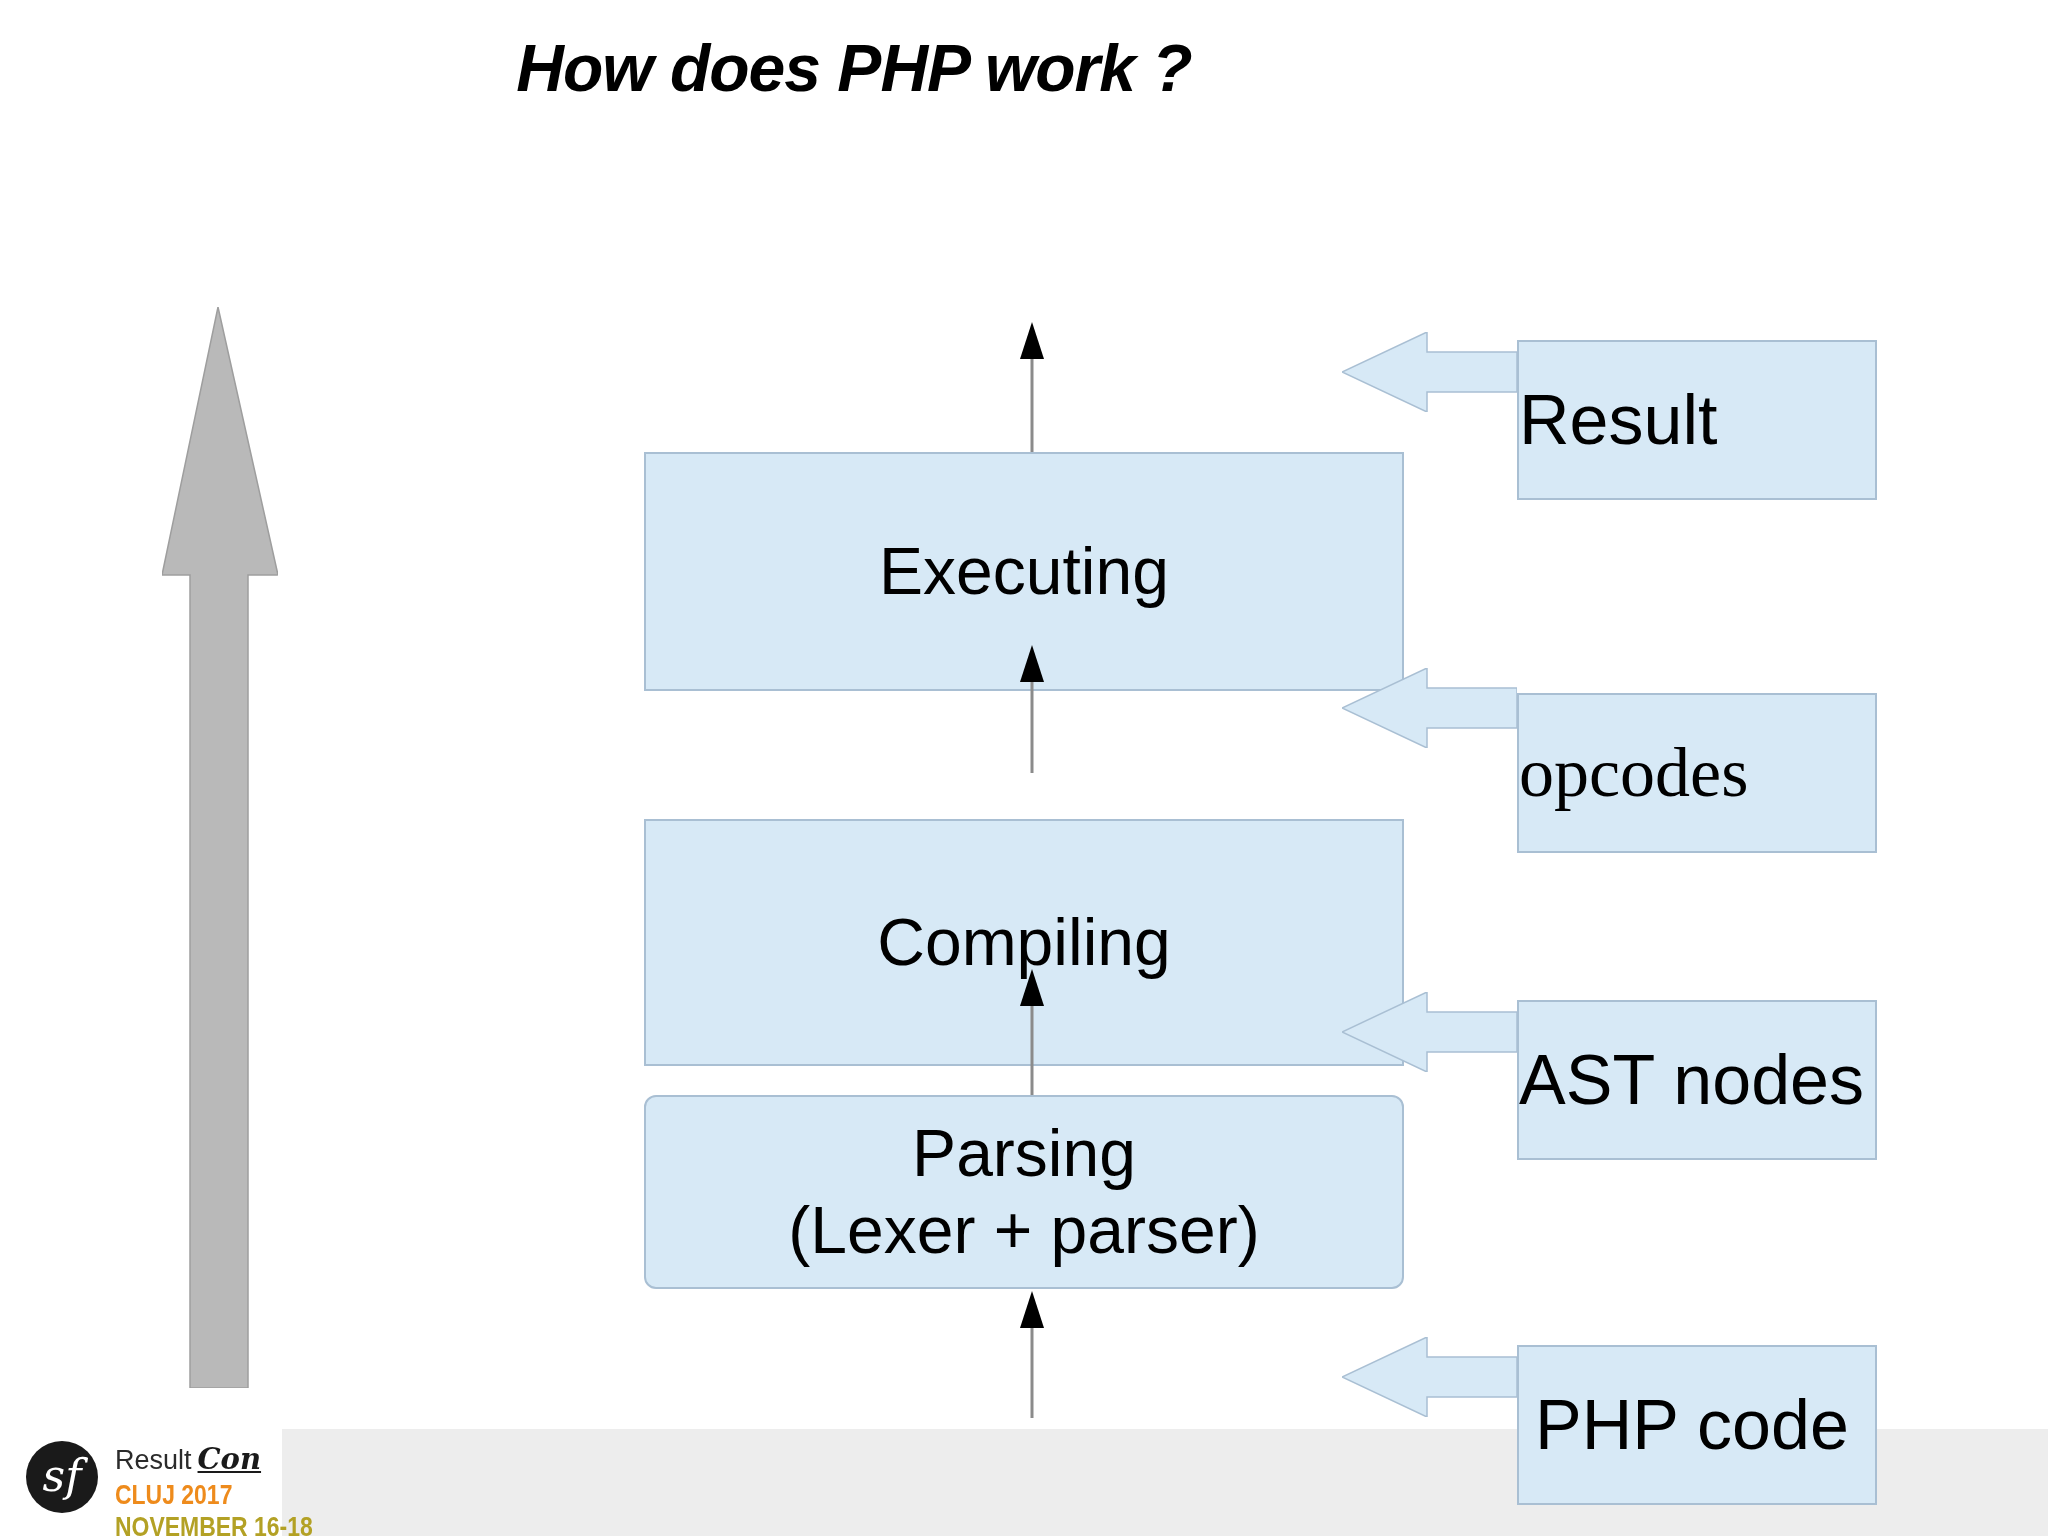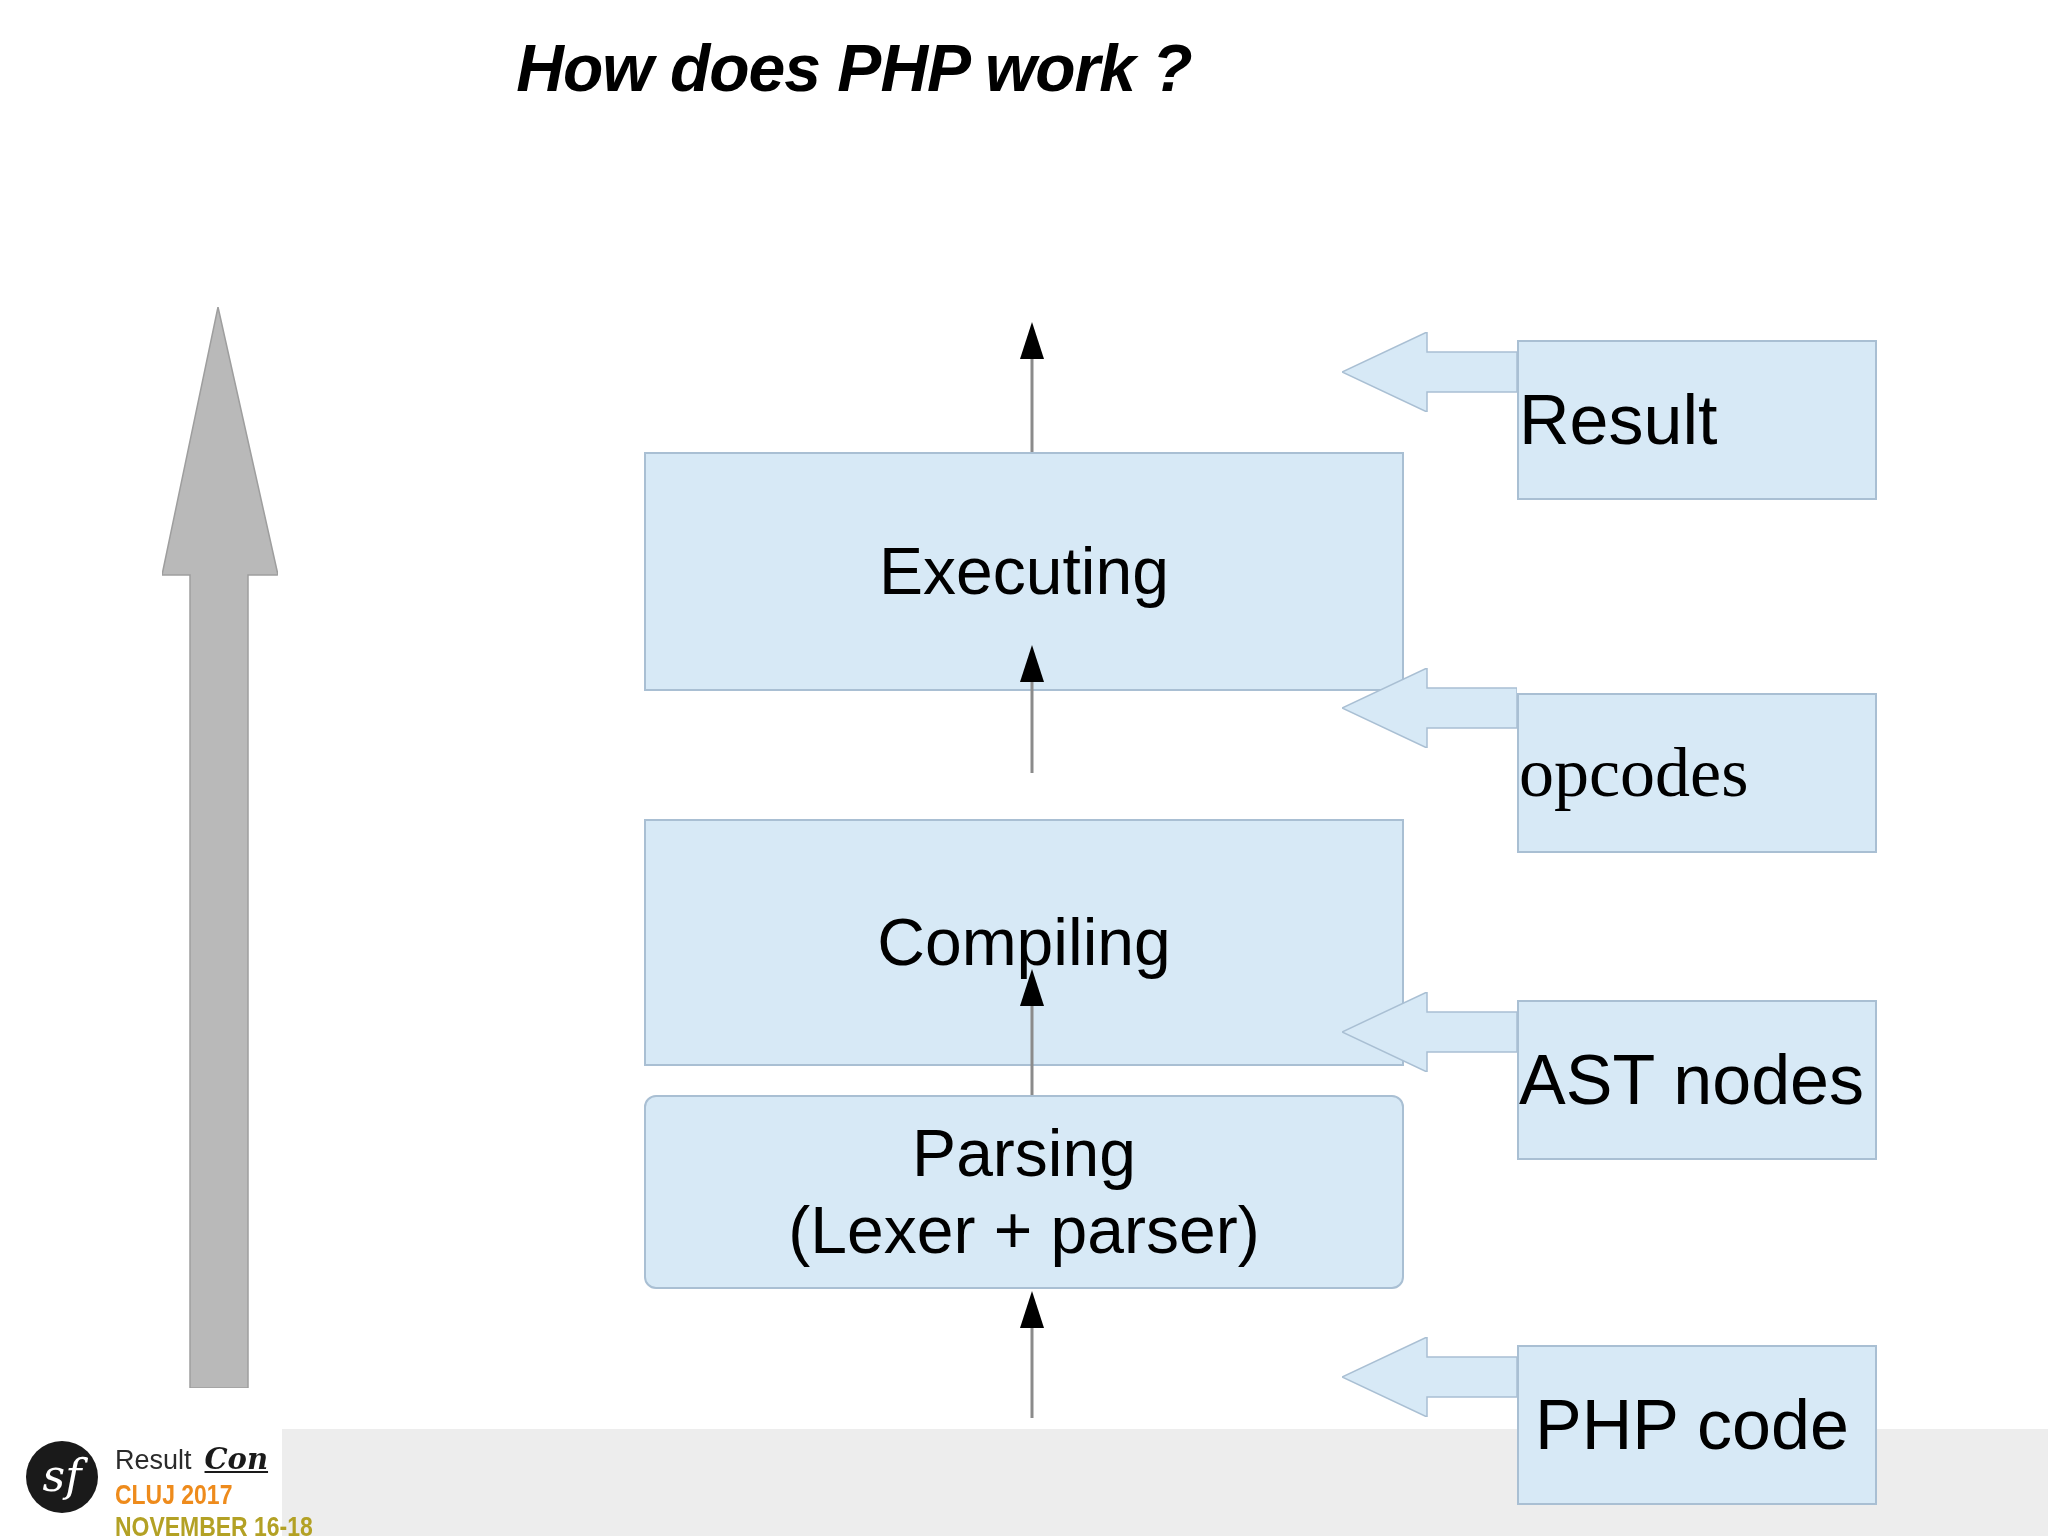--- a/index.html
+++ b/index.html
@@ -49,21 +49,21 @@
   }
 
   svg{display:block;}
 
   
   .logo{position:absolute;left:25px;top:1440px;display:flex;align-items:flex-start;}
   .logo-text{margin-left:16px;padding-top:2px;}
   .logo-line1{font-size:27px;color:#2b2b2b;letter-spacing:0px;white-space:nowrap;}
   .logo-con{
     font-family:"DejaVu Serif", serif;font-style:italic;font-weight:bold;
-    font-size:29px;color:#1a1a1a;text-decoration:underline;margin-left:13px;
+    font-size:29px;color:#1a1a1a;text-decoration:underline;margin-left:6px;
   }
   .logo-line2{
     font-size:28px;font-weight:bold;color:var(--logo-orange,#ee8b1c);
     transform:scaleX(0.82);transform-origin:left;margin-top:3px;white-space:nowrap;
   }
   .logo-line3{
     font-size:28px;font-weight:bold;color:var(--logo-olive,#b3a125);
     transform:scaleX(0.82);transform-origin:left;margin-top:0px;white-space:nowrap;
   }
 </style>

